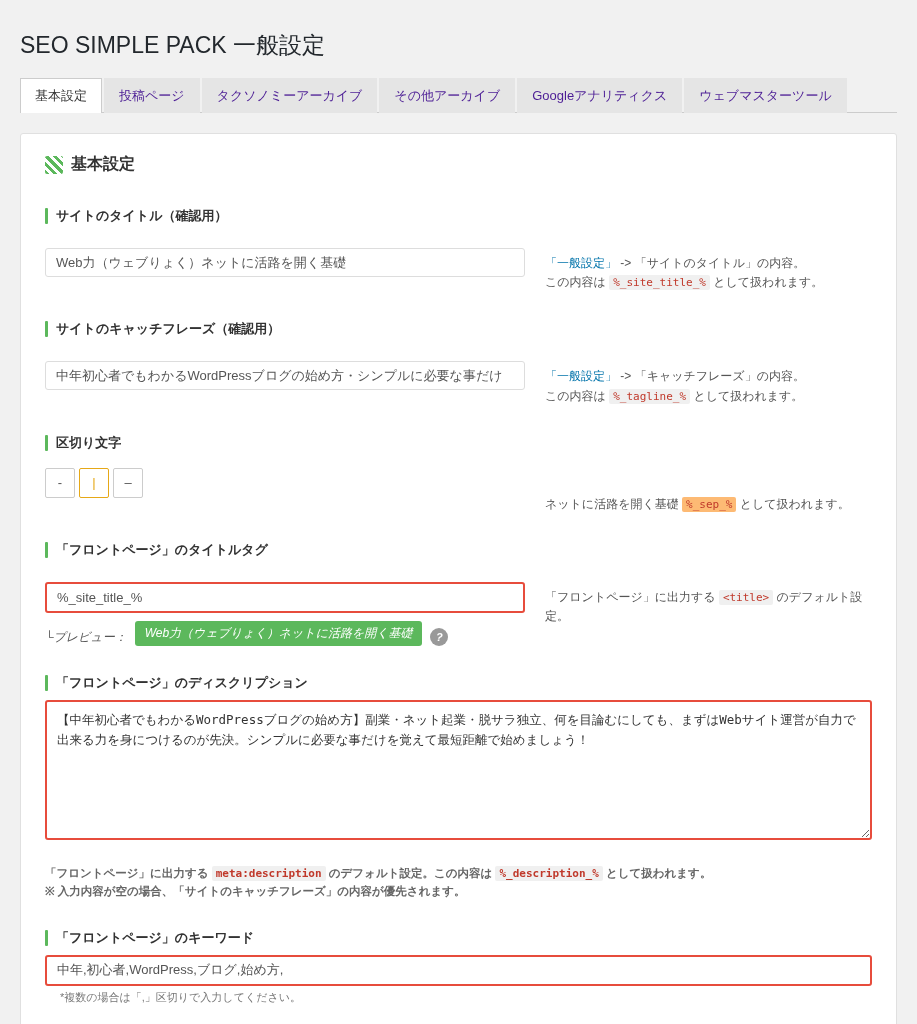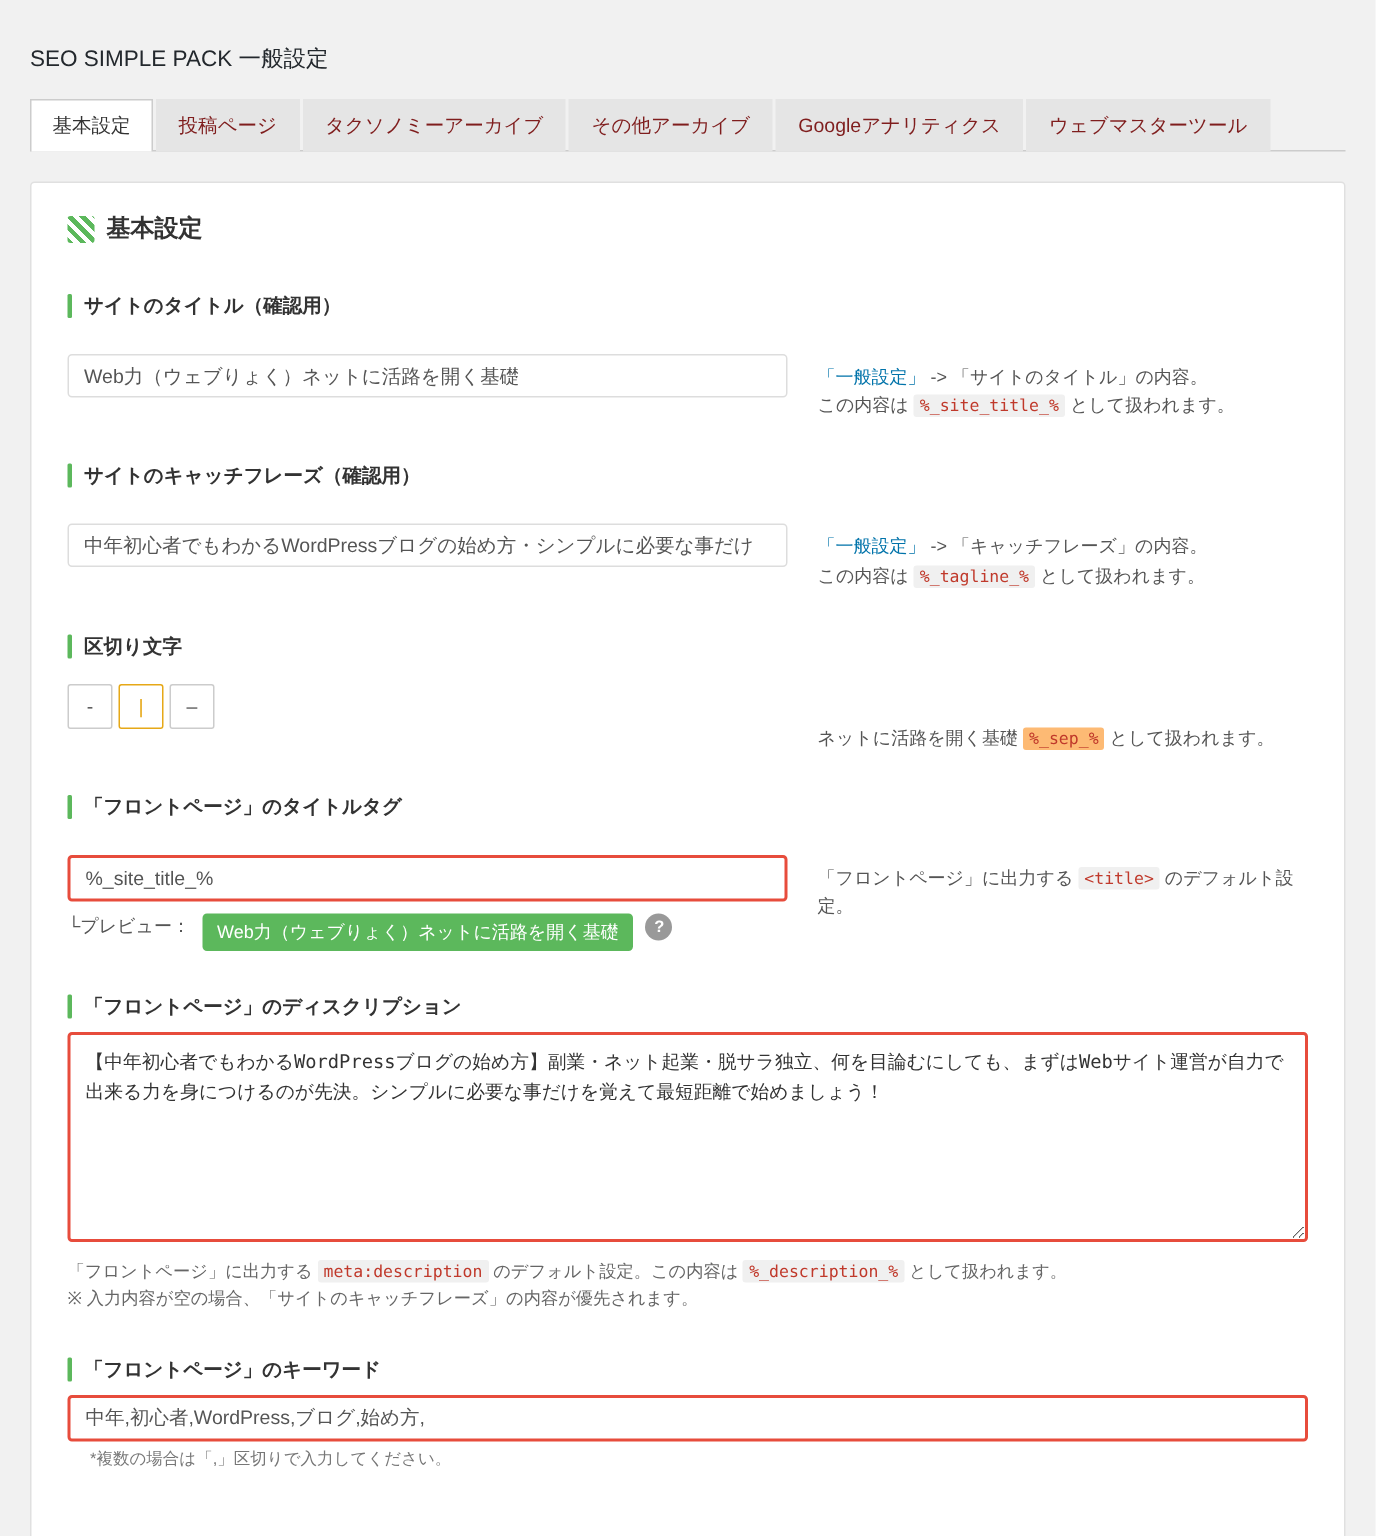--- a/index.html
+++ b/index.html
@@ -10,38 +10,38 @@
       font-size: 13px;
     }
     .page-wrapper {
       max-width: 917px;
       margin: 0 auto;
       padding: 20px 20px 40px 20px;
       background: #f1f1f1;
       min-height: 1024px;
     }
     .page-title {
-      font-size: 15px;
+      font-size: 23px;
       font-weight: 400;
       color: #23282d;
       margin-bottom: 16px;
       padding-top: 10px;
     }
     .tabs-nav {
       display: flex;
       gap: 0;
       border-bottom: 1px solid #ccc;
       margin-bottom: 20px;
       background: transparent;
     }
     .tab-item {
       padding: 8px 14px;
       cursor: pointer;
       font-size: 13px;
-      color: #7f1d1d;
+      color: #4c1d95;
       border: 1px solid transparent;
       border-bottom: none;
       background: #e5e5e5;
       margin-right: 2px;
       position: relative;
       bottom: -1px;
       text-decoration: none;
     }
     .tab-item.active {
       background: #fff;
@@ -172,25 +172,26 @@
       color: #555;
       border-radius: 2px;
     }
     .sep-btn.active-sep {
       border-color: #e6a817;
       color: #e6a817;
       background: #fff;
     }
     .preview-row {
       display: flex;
-      align-items: flex-start;
+      align-items: flex-end;
       gap: 8px;
       margin-top: 8px;
       font-size: 12px;
       color: #555;
+      font-style: italic;
     }
     .preview-badge {
       background: #5cb85c;
       color: #fff;
       padding: 4px 10px;
       border-radius: 3px;
       font-size: 12px;
       white-space: nowrap;
     }
     .help-icon {
@@ -202,22 +203,23 @@
       border-radius: 50%;
       background: #999;
       color: #fff;
       font-size: 11px;
       font-weight: bold;
       cursor: pointer;
     }
     .field-note {
       font-size: 11.5px;
       color: #666;
-      margin-top: 8px;
+      margin-top: 21px;
       line-height: 1.6;
+      font-weight: bold;
     }
     .field-note code {
       background: #f0f0f0;
       padding: 1px 4px;
       border-radius: 2px;
       font-size: 11px;
       color: #c0392b;
     }
     .small-note {
       font-size: 11px;

